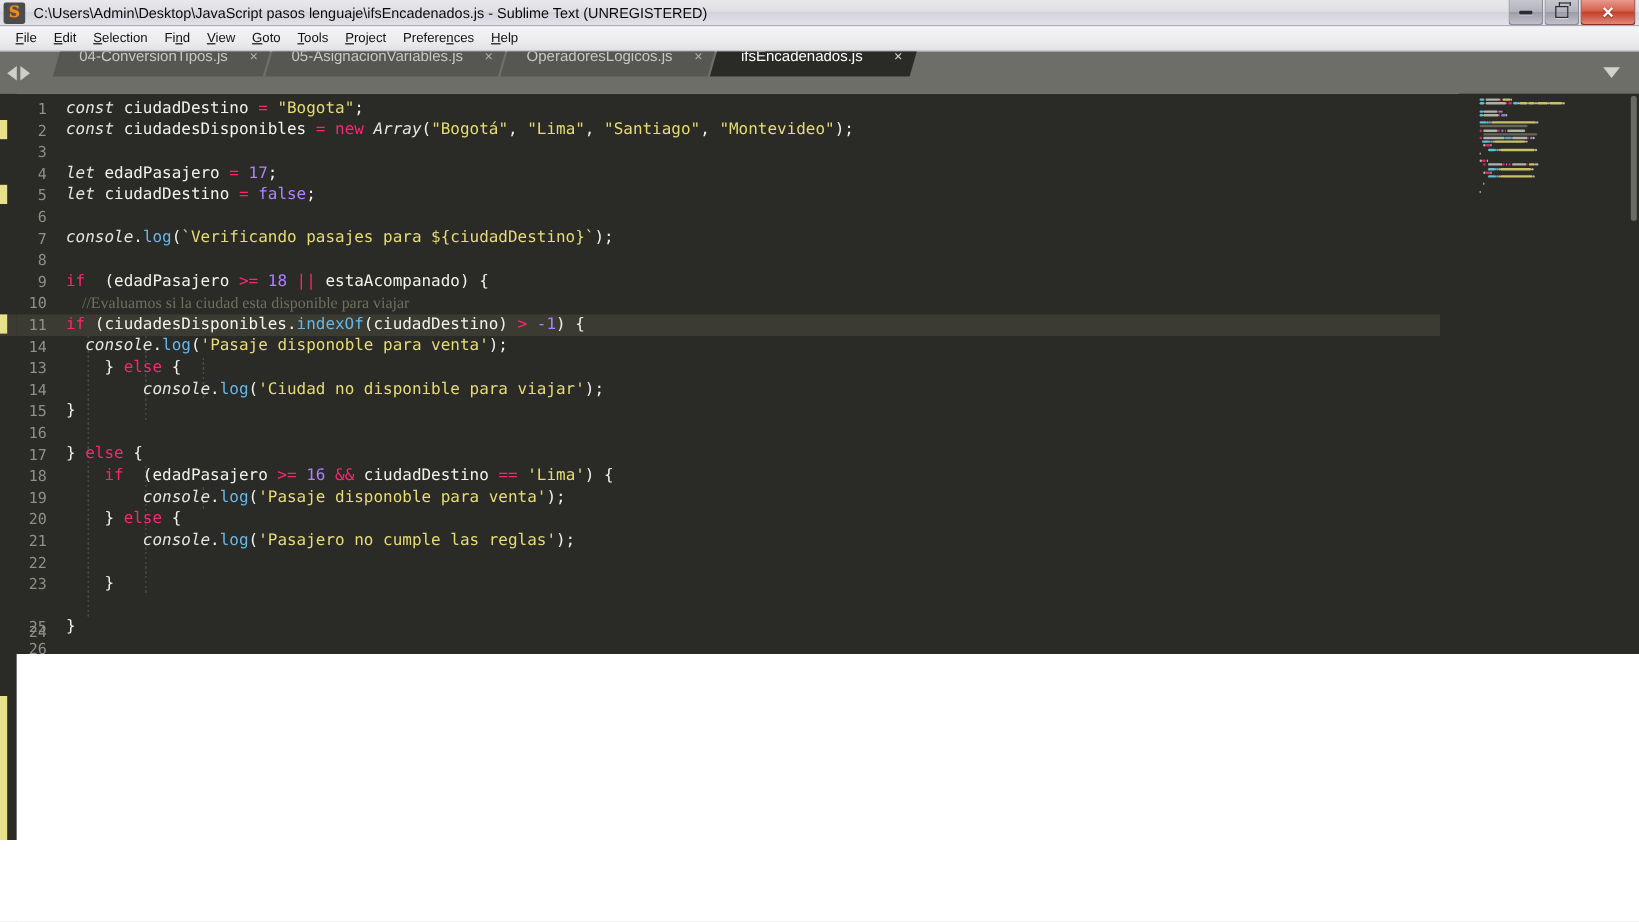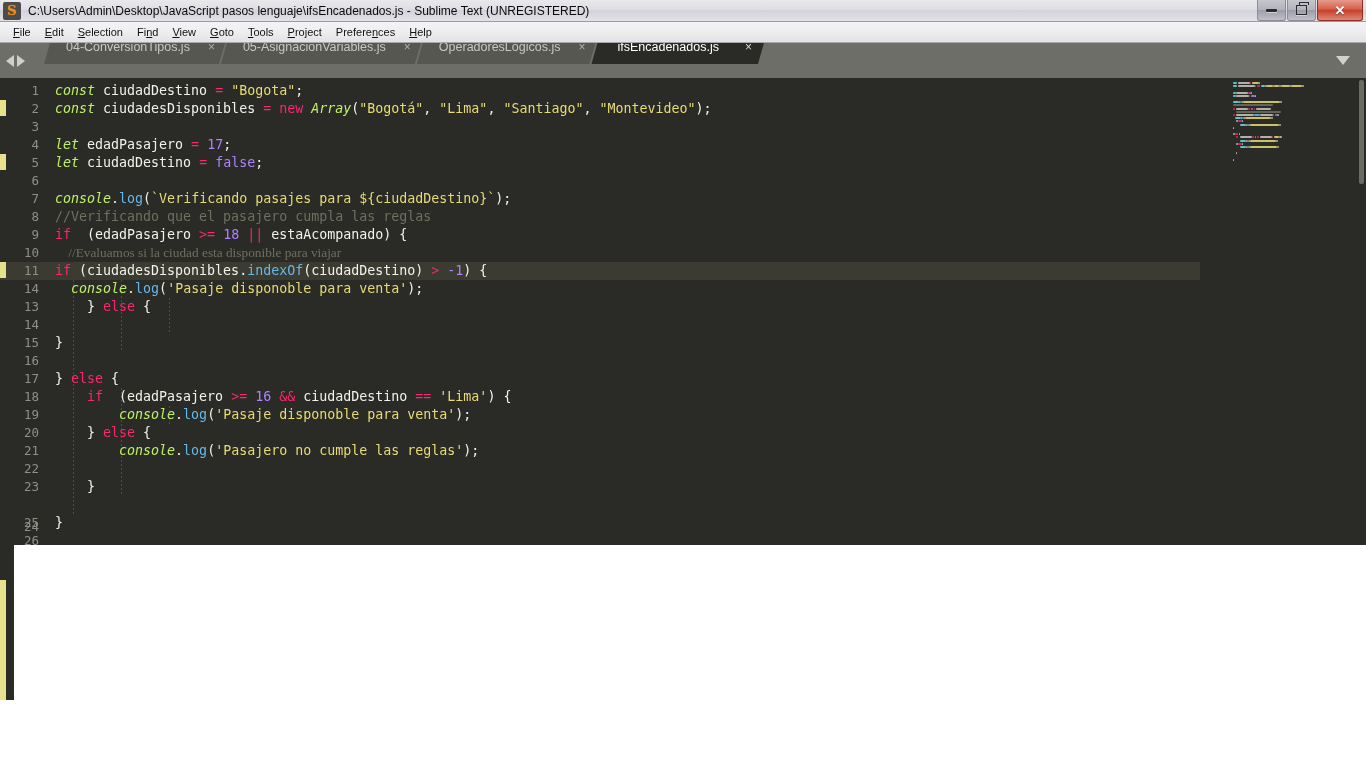--- a/index.html
+++ b/index.html
@@ -215,21 +215,21 @@
     white-space: pre;
     letter-spacing: 0px;
   }
   .iguide {
     position: absolute;
     width: 1px;
     background: repeating-linear-gradient(to bottom, #4e4e47 0, #4e4e47 2px, transparent 2px, transparent 4px);
   }
 
   
-  .kw   { color: #bef264; font-style: italic; text-align: right; }   
+  .kw   { color: #e5e5e5; font-style: italic; text-align: right; }   
   .ctl  { color: #f92672; }                        
   .str  { color: #e6db74; }                        
   .num  { color: #ae81ff; }                        
   .fn   { color: #66b8e8; }                        
   .com  { color: #6f705f; }                        
   .pun  { color: #f2f2ec; }                        
 
   
   .minimap {
     position: absolute; right: 0; top: 78px;
@@ -346,27 +346,27 @@
         <div class="iguide" style="left: 169px; top: 328px; height: 18px;"></div>
         <div class="cline" style="top: 4px;"><span class="kw">const</span><span class="pun"> ciudadDestino </span><span class="ctl">=</span><span class="pun"> </span><span class="str">"Bogota"</span><span class="pun">;</span></div>
         <div class="mark" style="top: 22px;"></div>
         <div class="cline" style="top: 22px;"><span class="kw">const</span><span class="pun"> ciudadesDisponibles </span><span class="ctl">=</span><span class="pun"> </span><span class="ctl">new</span><span class="pun"> </span><span class="kw">Array</span><span class="pun">(</span><span class="str">"Bogotá"</span><span class="pun">, </span><span class="str">"Lima"</span><span class="pun">, </span><span class="str">"Santiago"</span><span class="pun">, </span><span class="str">"Montevideo"</span><span class="pun">);</span></div>
         <div class="cline" style="top: 40px;"></div>
         <div class="cline" style="top: 58px;"><span class="kw">let</span><span class="pun"> edadPasajero </span><span class="ctl">=</span><span class="pun"> </span><span class="num">17</span><span class="pun">;</span></div>
         <div class="mark" style="top: 76px;"></div>
         <div class="cline" style="top: 76px;"><span class="kw">let</span><span class="pun"> ciudadDestino </span><span class="ctl">=</span><span class="pun"> </span><span class="num">false</span><span class="pun">;</span></div>
         <div class="cline" style="top: 94px;"></div>
         <div class="cline" style="top: 112px;"><span class="kw">console</span><span class="pun">.</span><span class="fn">log</span><span class="pun">(</span><span class="str">`Verificando pasajes para ${ciudadDestino}`</span><span class="pun">);</span></div>
-        <div class="cline" style="top: 130px;"><span class="com">//Verificando que el pasajero cumpla las reglas</span></div>
         <div class="cline" style="top: 148px;"><span class="ctl">if</span><span class="pun">  (edadPasajero </span><span class="ctl">&gt;=</span><span class="pun"> </span><span class="num">18</span><span class="pun"> </span><span class="ctl">||</span><span class="pun"> estaAcompanado) {</span></div>
         <div class="cline" style="top: 166px; font-family: Liberation Serif, serif;"><span class="com">    //Evaluamos si la ciudad esta disponible para viajar</span></div>
         <div class="mark" style="top: 184px;"></div>
         <div class="cline" style="top: 184px;"><span class="ctl">if</span><span class="pun"> (ciudadesDisponibles.</span><span class="fn">indexOf</span><span class="pun">(ciudadDestino) </span><span class="ctl">&gt;</span><span class="pun"> </span><span class="num">-1</span><span class="pun">) {</span></div>
         <div class="cline" style="top: 202px;"><span class="pun">  </span><span class="kw">console</span><span class="pun">.</span><span class="fn">log</span><span class="pun">(</span><span class="str">'Pasaje disponoble para venta'</span><span class="pun">);</span></div>
         <div class="cline" style="top: 220px;"><span class="pun">    } </span><span class="ctl">else</span><span class="pun"> {</span></div>
+        <div class="cline" style="top: 238px;"><span class="pun">        </span><span class="kw">console</span><span class="pun">.</span><span class="fn">log</span><span class="pun">(</span><span class="str">'Ciudad no disponible para viajar'</span><span class="pun">);</span></div>
         <div class="cline" style="top: 256px;"><span class="pun">}</span></div>
         <div class="cline" style="top: 274px;"></div>
         <div class="cline" style="top: 292px;"><span class="pun">} </span><span class="ctl">else</span><span class="pun"> {</span></div>
         <div class="cline" style="top: 310px;"><span class="pun">    </span><span class="ctl">if</span><span class="pun">  (edadPasajero </span><span class="ctl">&gt;=</span><span class="pun"> </span><span class="num">16</span><span class="pun"> </span><span class="ctl">&amp;&amp;</span><span class="pun"> ciudadDestino </span><span class="ctl">==</span><span class="pun"> </span><span class="str">'Lima'</span><span class="pun">) {</span></div>
         <div class="cline" style="top: 328px;"><span class="pun">        </span><span class="kw">console</span><span class="pun">.</span><span class="fn">log</span><span class="pun">(</span><span class="str">'Pasaje disponoble para venta'</span><span class="pun">);</span></div>
         <div class="cline" style="top: 346px;"><span class="pun">    } </span><span class="ctl">else</span><span class="pun"> {</span></div>
         <div class="cline" style="top: 364px;"><span class="pun">        </span><span class="kw">console</span><span class="pun">.</span><span class="fn">log</span><span class="pun">(</span><span class="str">'Pasajero no cumple las reglas'</span><span class="pun">);</span></div>
         <div class="cline" style="top: 382px;"></div>
         <div class="cline" style="top: 400px;"><span class="pun">    }</span></div>
         <div class="cline" style="top: 418px;"></div>

